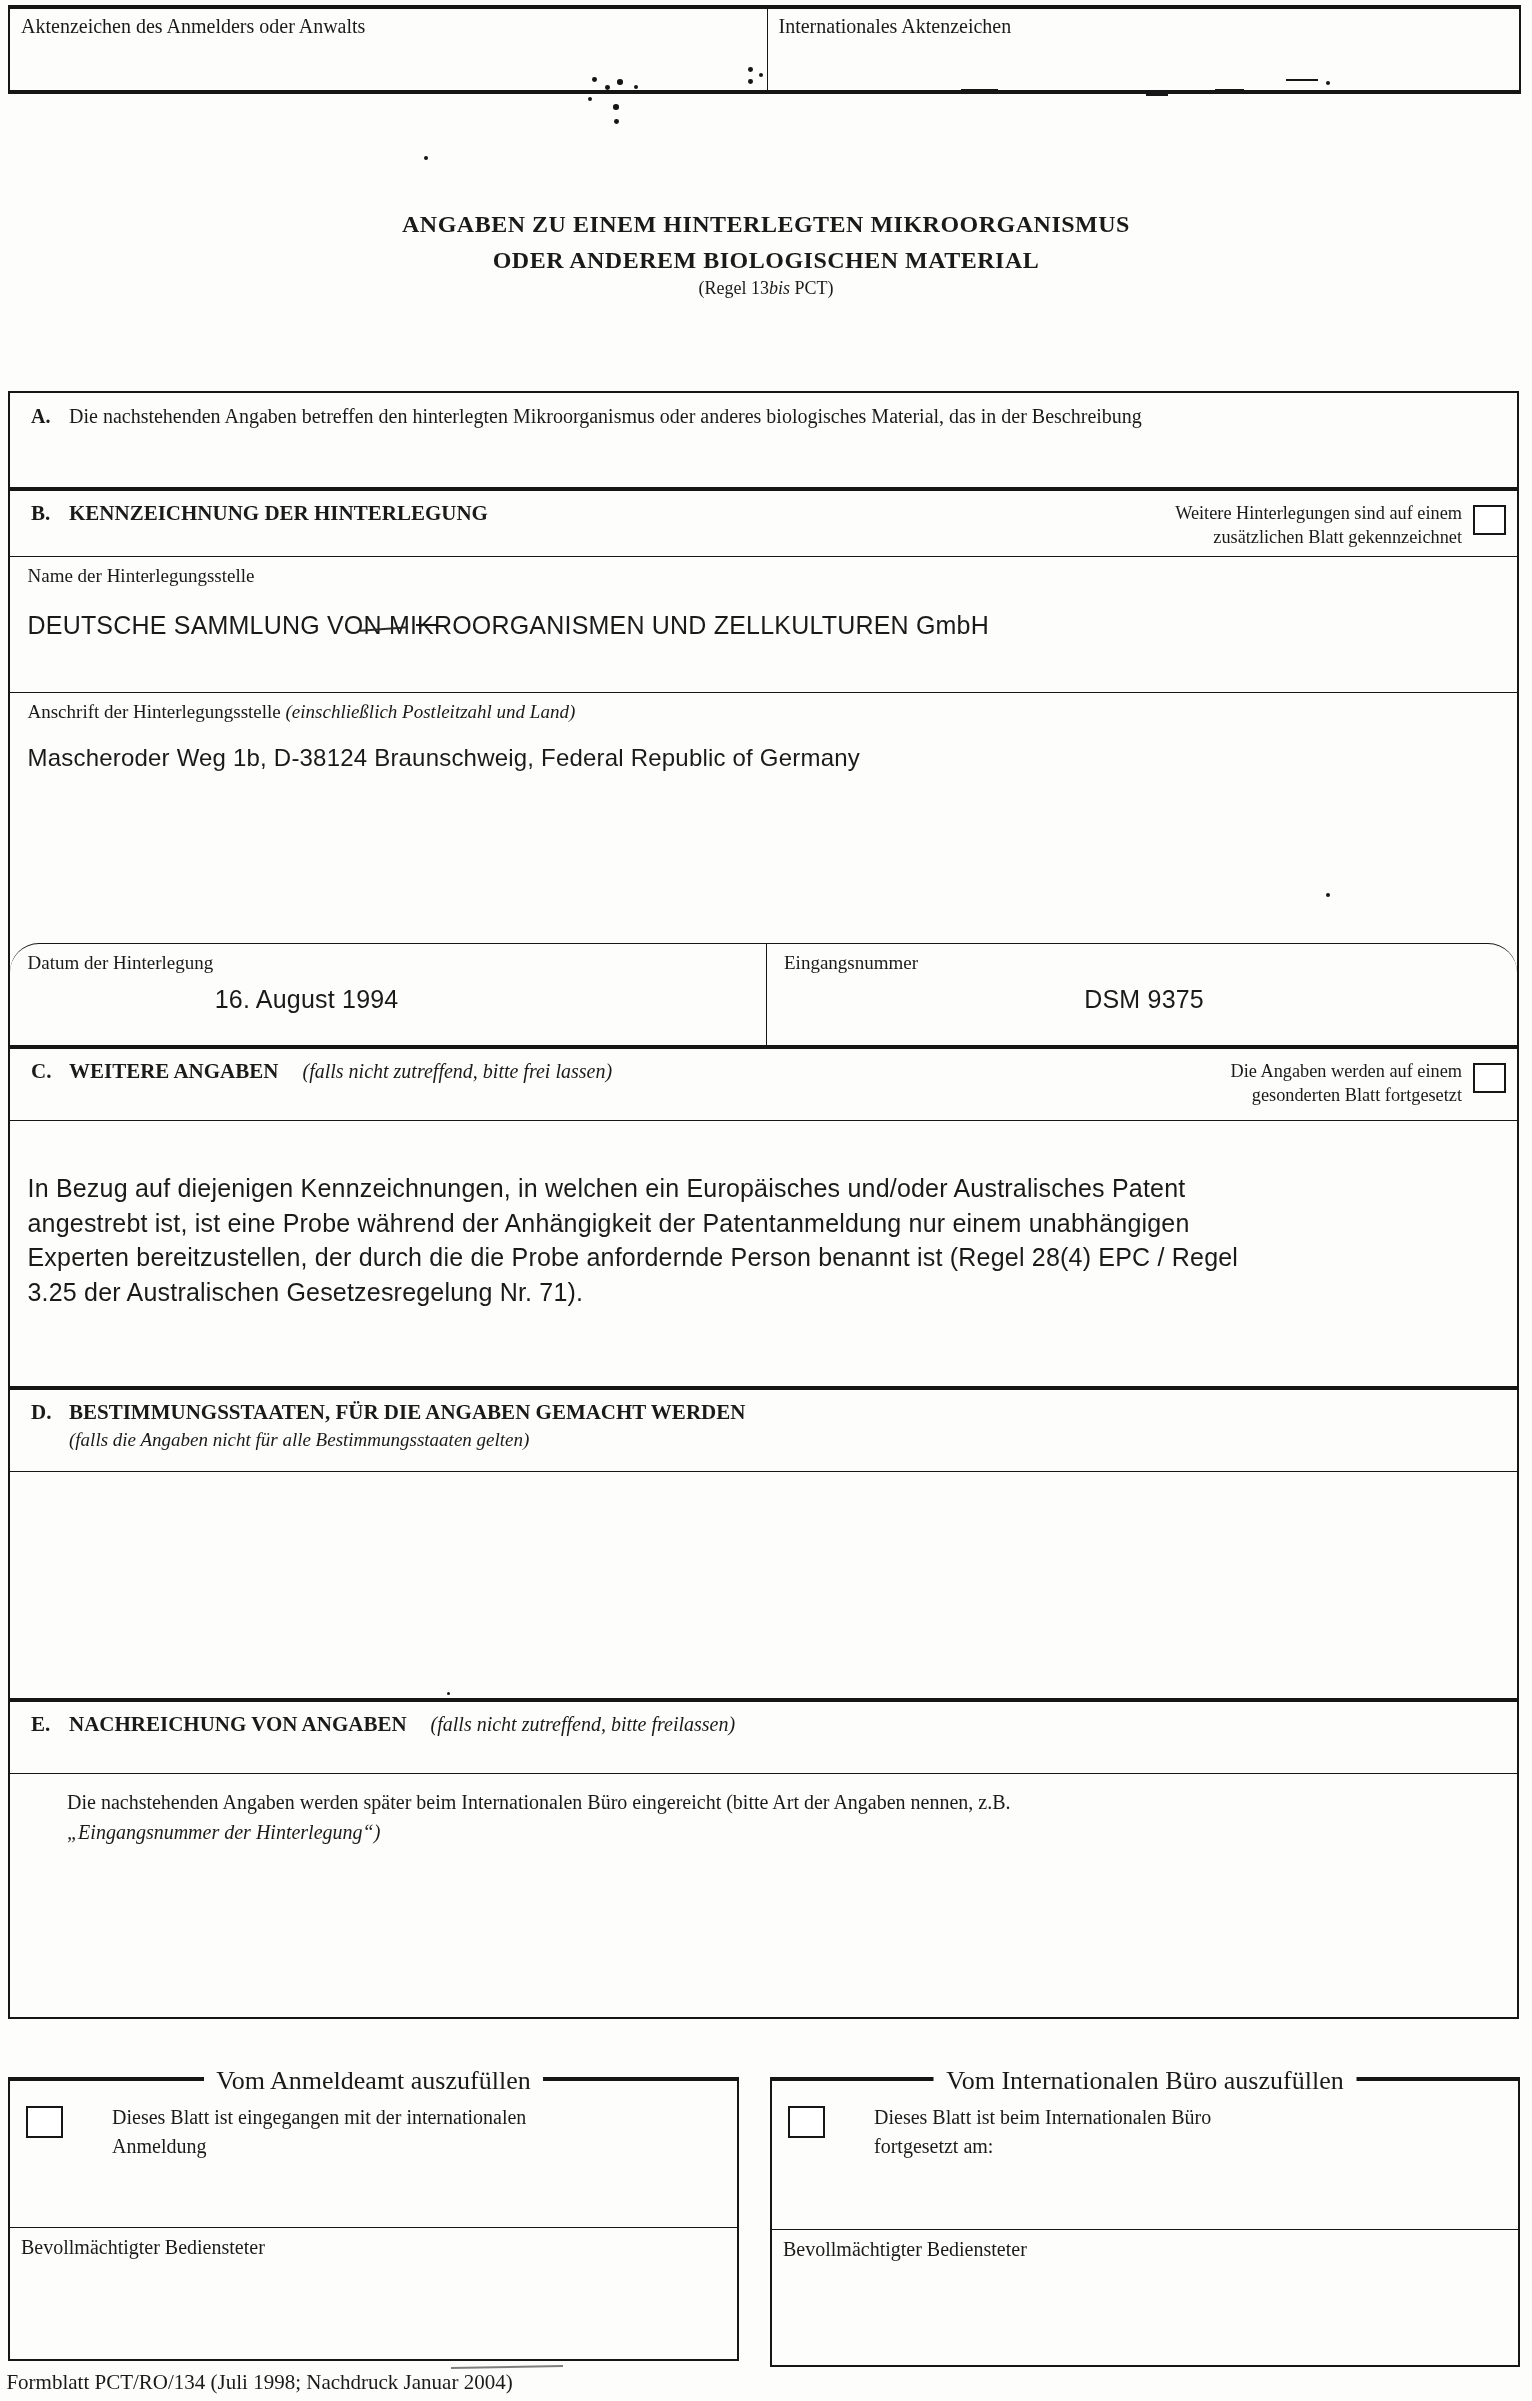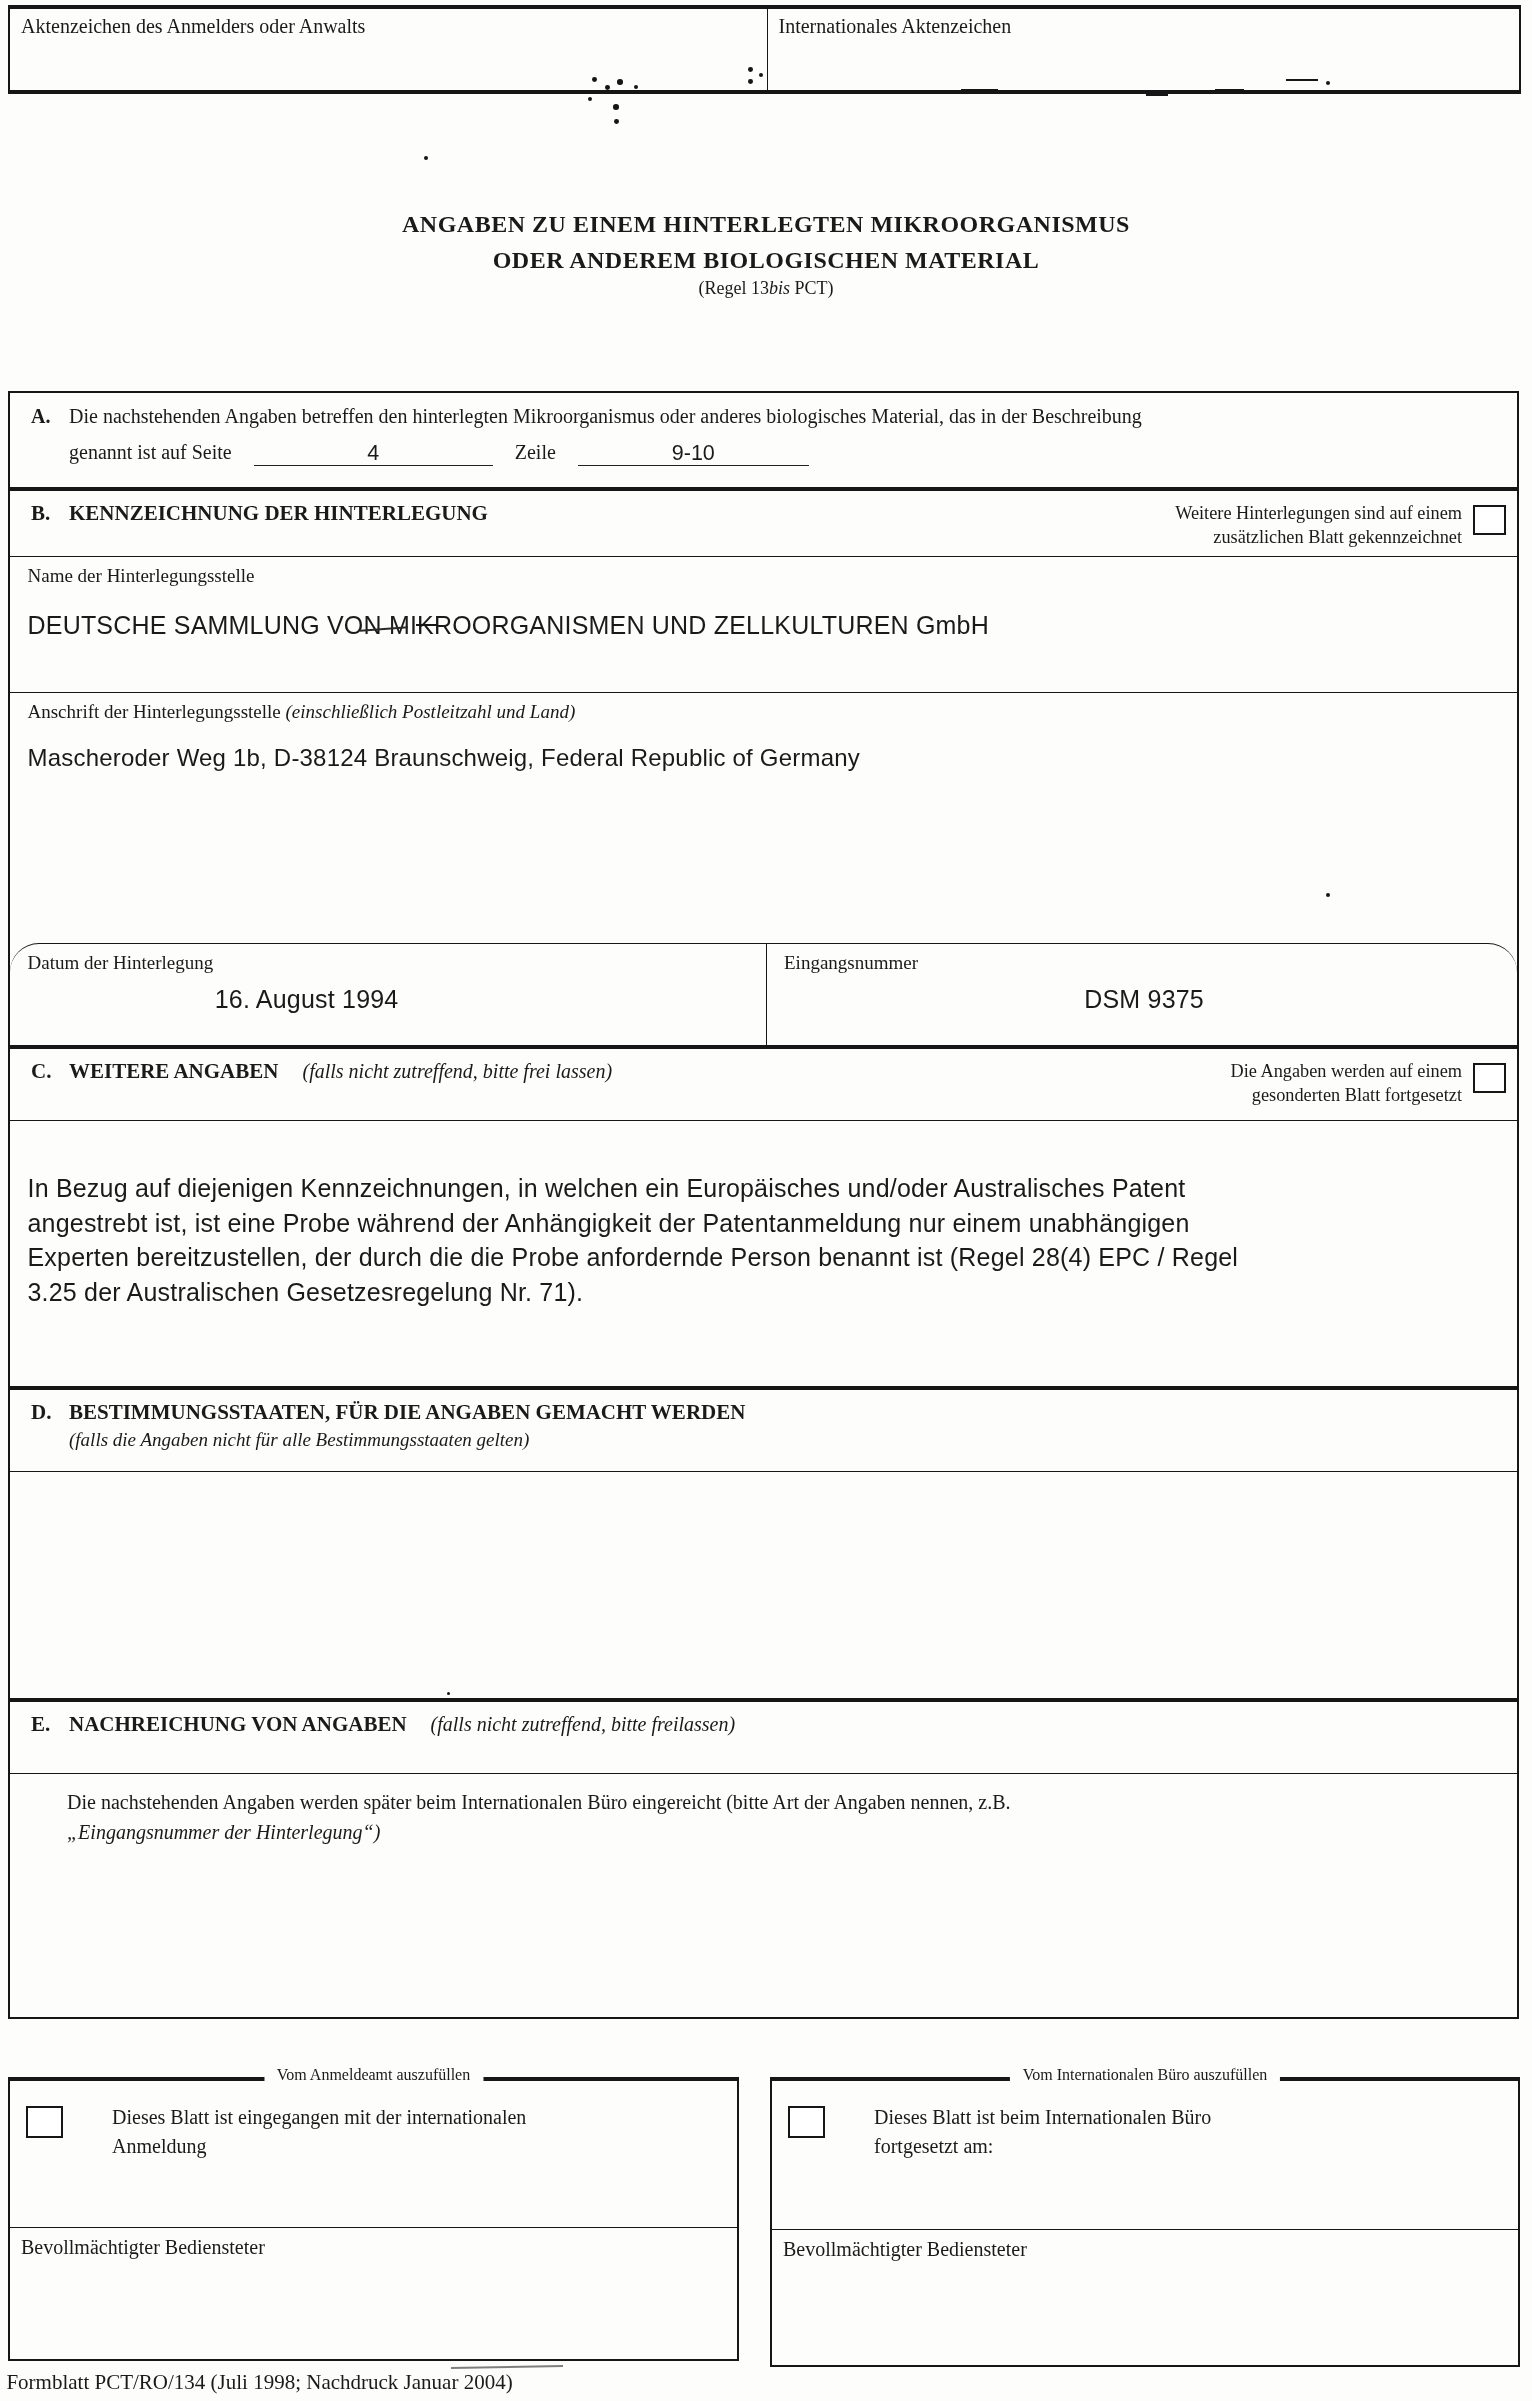--- a/index.html
+++ b/index.html
@@ -82,21 +82,21 @@
 
   .row-e-head { height: 75px; }
   .row-e-body { height: 244px; padding: 12.8px 16px 0 57px; font-size: 20px; line-height: 1.5; }
 
   
   .office-box { position: absolute; border: 2.4px solid #161616; border-top: 4px solid #161616; background: #fdfdfb; }
   .office-box.left-box { left: 8px; top: 2077px; width: 731px; height: 284px; }
   .office-box.right-box { left: 770px; top: 2077px; width: 750px; height: 290px; }
   .legend {
     position: absolute; top: -15px; left: 50%; transform: translateX(-50%);
-    background: #fdfdfb; padding: 0 12.8px; font-size: 16px; white-space: nowrap; text-align: right;
+    background: #fdfdfb; padding: 0 12.8px; font-size: 26px; white-space: nowrap; text-align: right;
   }
   .office-check { display: flex; padding: 22px 14.4px 0 16px; }
   .big-cb { width: 37px; height: 32px; border: 2.4px solid #161616; margin-right: 21px; margin-top: 3.2px; flex: none; background: #fff; }
   .office-check-text { font-size: 20px; line-height: 1.45; margin-left: 28px; }
   .office-divider { position: absolute; left: 0; right: 0; top: 146px; border-top: 1.6px solid #161616; }
   .right-box .office-divider { top: 148px; }
   .officer-label { position: absolute; top: 155px; left: 11px; font-size: 20px; }
   .right-box .officer-label { top: 157px; }
 
   .footer-note { position: absolute; left: 6.4px; top: 2370px; font-size: 21px; }
@@ -126,23 +126,20 @@
     <div class="rule-line"><span>(Regel 13</span><span class="it">bis</span><span> PCT)</span></div>
   </div>
 
   <div class="main-table">
 
     <div class="row row-a">
       <div class="hang">
         <span class="letter">A.</span>
         <div class="hang-body">
           <div>Die nachstehenden Angaben betreffen den hinterlegten Mikroorganismus oder anderes biologisches Material, das in der Beschreibung</div>
-          <div class="a-line2">
-            <span>genannt ist auf Seite</span><span class="blank-field seite"><span class="fill">4</span></span><span>Zeile</span><span class="blank-field zeile"><span class="fill">9-10</span></span>
-          </div>
         </div>
       </div>
     </div>
 
     <div class="row row-b-head heavy-top sec-head">
       <div class="sec-heading">
         <span class="letter">B.</span>
         <span>KENNZEICHNUNG DER HINTERLEGUNG</span>
       </div>
       <div class="head-right">

